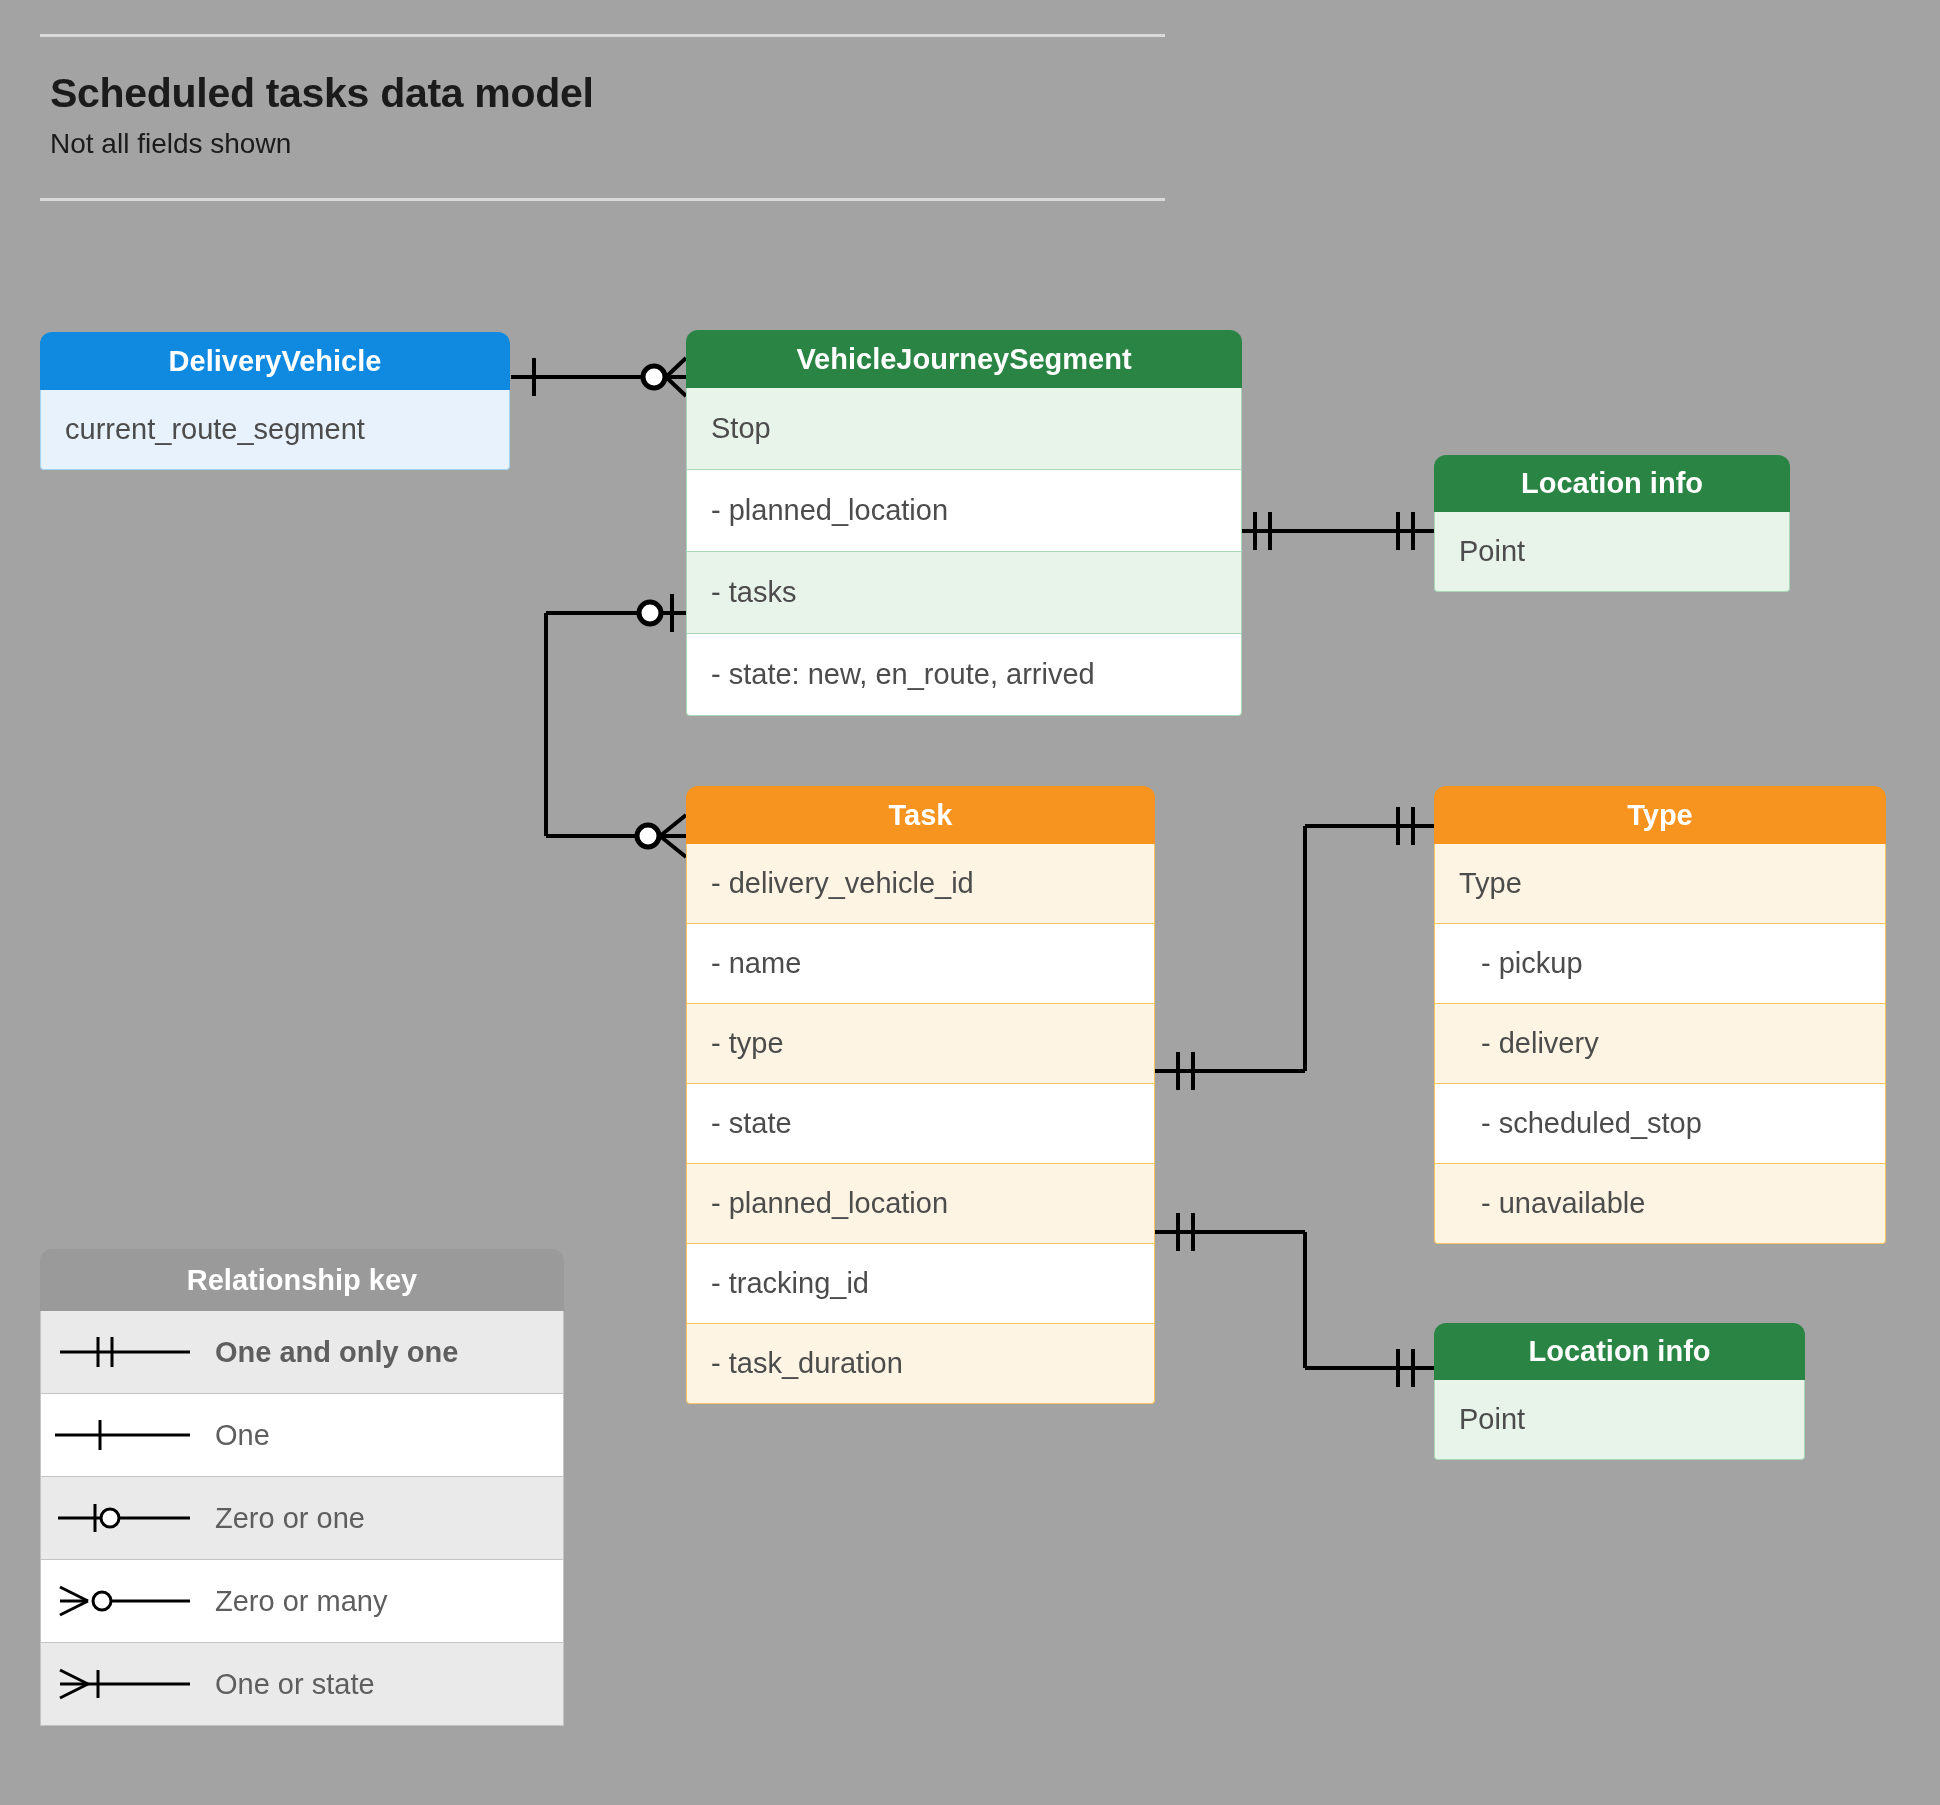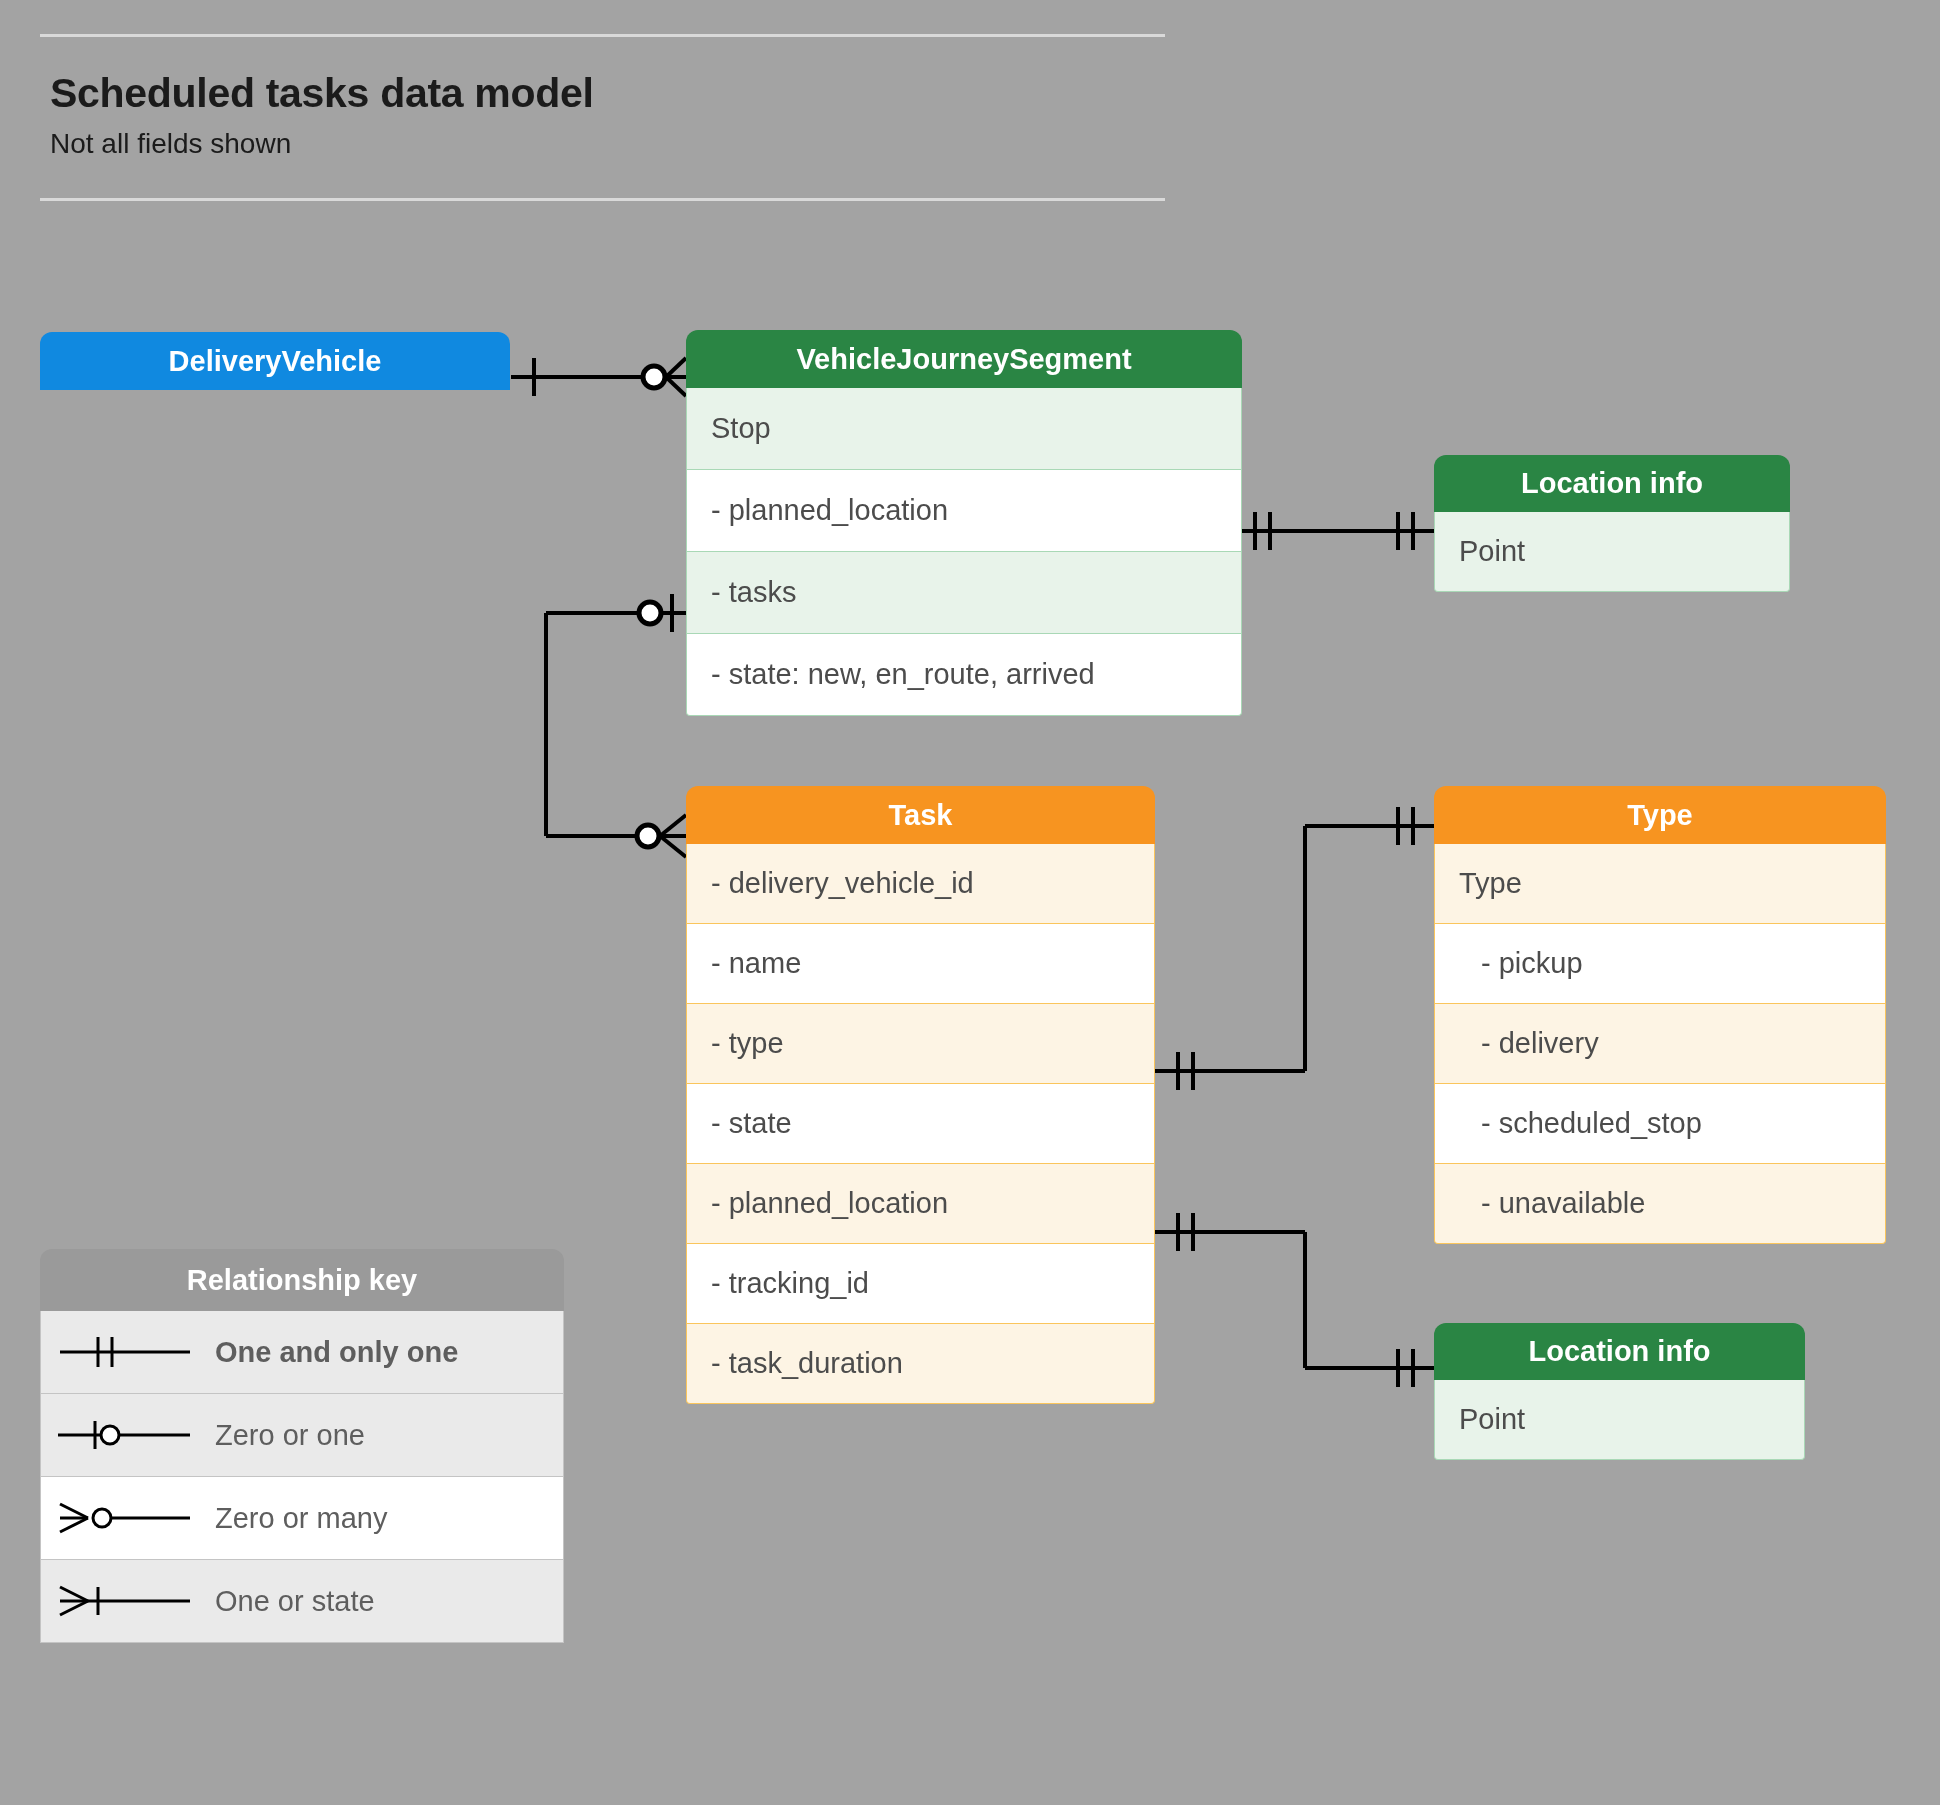--- a/index.html
+++ b/index.html
@@ -193,20 +193,21 @@
       <line x1="1178" y1="1213" x2="1178" y2="1251"></line>
       <line x1="1193" y1="1213" x2="1193" y2="1251"></line>
 
       <line x1="1398" y1="1349" x2="1398" y2="1387"></line>
       <line x1="1413" y1="1349" x2="1413" y2="1387"></line>
     </g>
   </svg>
 
   <div class="entity t-blue" id="ent-delivery-vehicle" style="left:40px; top:332px; width:470px;">
     <div class="entity-title" style="height:58px;">DeliveryVehicle</div>
+    <div class="entity-row r-alt" style="height:80px;">current_route_segment</div>
   </div>
 
   <div class="entity t-green" id="ent-vjs" style="left:686px; top:330px; width:556px;">
     <div class="entity-title" style="height:58px;">VehicleJourneySegment</div>
     <div class="entity-row r-alt" style="height:82px;">Stop</div>
     <div class="entity-row r-base" style="height:82px;">-  planned_location</div>
     <div class="entity-row r-alt" style="height:82px;">- tasks</div>
     <div class="entity-row r-base" style="height:82px;">- state: new, en_route, arrived</div>
   </div>
 
@@ -249,20 +250,31 @@
           <g stroke="#000000" stroke-width="3" fill="none">
             <line x1="10" y1="20" x2="140" y2="20"></line>
             <line x1="48" y1="5" x2="48" y2="35"></line>
             <line x1="62" y1="5" x2="62" y2="35"></line>
           </g>
         </svg>
       </span>
       <span class="lbl">One and only one</span>
     </div>
 
+    <div class="legend-row r-base" style="height:83px;">
+      <span class="sym">
+        <svg width="150" height="40" viewBox="0 0 150 40" xmlns="http://www.w3.org/2000/svg">
+          <g stroke="#000000" stroke-width="3" fill="none">
+            <line x1="5" y1="20" x2="140" y2="20"></line>
+            <line x1="50" y1="5" x2="50" y2="35"></line>
+          </g>
+        </svg>
+      </span>
+      <span class="lbl">One</span>
+    </div>
 
     <div class="legend-row r-alt" style="height:83px;">
       <span class="sym">
         <svg width="150" height="40" viewBox="0 0 150 40" xmlns="http://www.w3.org/2000/svg">
           <g stroke="#000000" stroke-width="3" fill="none">
             <line x1="8" y1="20" x2="140" y2="20"></line>
             <line x1="45" y1="6" x2="45" y2="34"></line>
             <circle cx="60" cy="20" r="9" fill="#ffffff"></circle>
           </g>
         </svg>

